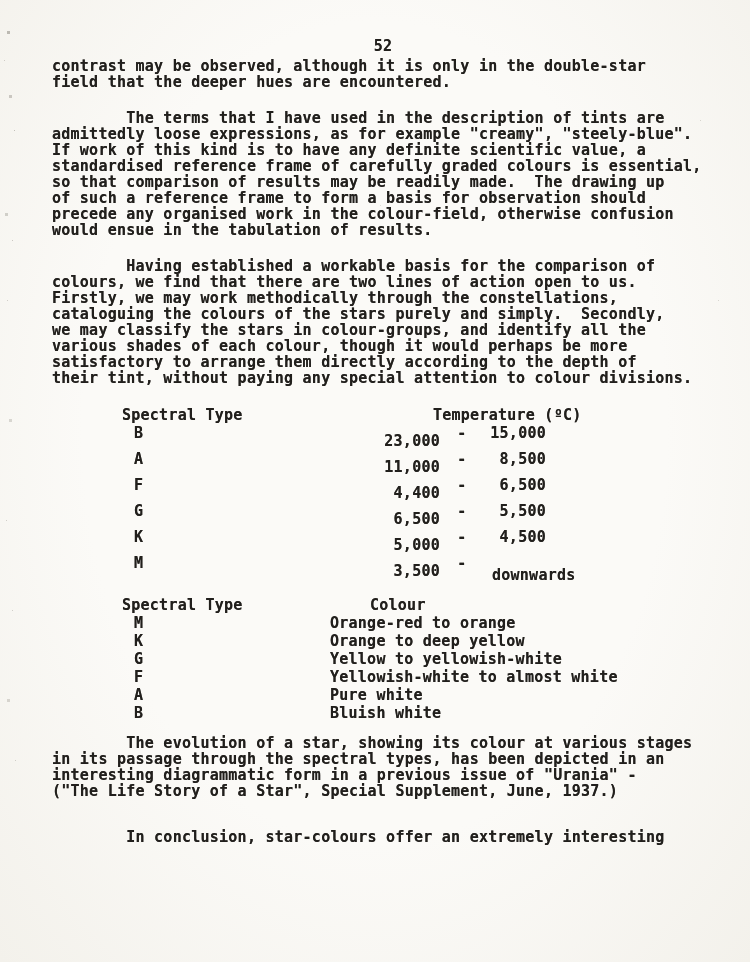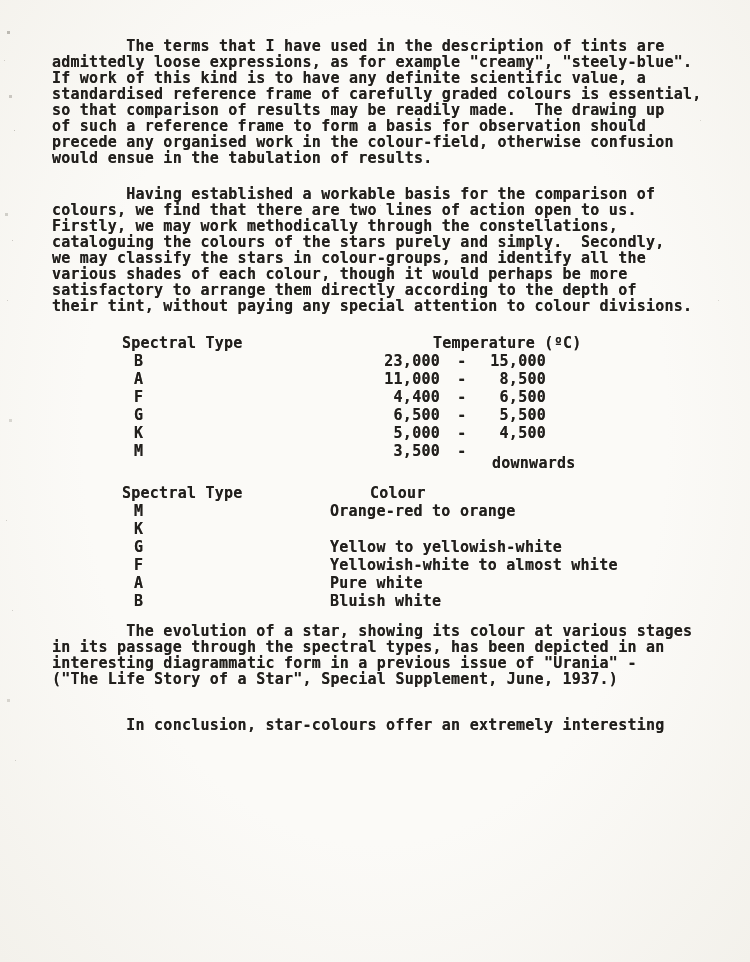--- a/index.html
+++ b/index.html
@@ -38,21 +38,21 @@
   .para.tight { margin-bottom: 13px; }
   .para.pre-conclusion { margin-bottom: 30px; }
   .para.last { margin-bottom: 12px; }
   .ttable { margin: 0 0 12px 0; }
   .ttable.colour { margin-bottom: 13px; }
   .t-head, .t-row { display: flex; line-height: 18px; white-space: pre; }
   .th-type { width: 270px; padding-left: 70px; box-sizing: border-box; }
   .th-temp { margin-left: 111px; }
   .th-colour { margin-left: 48px; text-align: center; }
   .c-type { width: 270px; padding-left: 82px; box-sizing: border-box; }
-  .c-high { width: 118px; text-align: right; }
+  .c-high { width: 118px; text-align: right; margin-top: 8px; }
   .c-sep  { width: 44px; text-align: center; }
   .c-low  { width: 62px; text-align: right; }
   .c-low.left-align { width: auto; text-align: left; padding-left: 8px; margin-top: 12px; }
   .c-colour { padding-left: 8px; }
   .speckles {
     position: absolute; left: 0; top: 0; width: 1px; height: 1px;
     background: transparent;
     box-shadow:
       8px 32px 0 1px rgba(120,115,105,0.45),
       4px 60px 0 0 rgba(120,115,105,0.3),
@@ -70,21 +70,24 @@
       718px 300px 0 0 rgba(120,115,105,0.25),
       380px 205px 0 0 rgba(120,115,105,0.2);
   }
 </style>
 </head>
 <body>
 
 <div class="page">
   <div class="speckles"></div>
 
+  <div class="page-number">52</div>
 
+  <p class="para">contrast may be observed, although it is only in the double-star
+field that the deeper hues are encountered.</p>
   <p class="para">        The terms that I have used in the description of tints are
 admittedly loose expressions, as for example "creamy", "steely-blue".
 If work of this kind is to have any definite scientific value, a
 standardised reference frame of carefully graded colours is essential,
 so that comparison of results may be readily made.  The drawing up
 of such a reference frame to form a basis for observation should
 precede any organised work in the colour-field, otherwise confusion
 would ensue in the tabulation of results.</p>
   <p class="para">        Having established a workable basis for the comparison of
 colours, we find that there are two lines of action open to us.
@@ -142,20 +145,21 @@
     <div class="t-head">
       <span class="th-type">Spectral Type</span>
       <span class="th-colour">Colour</span>
     </div>
     <div class="t-row">
       <span class="c-type">M</span>
       <span class="c-colour">Orange-red to orange</span>
     </div>
     <div class="t-row">
       <span class="c-type">K</span>
+      <span class="c-colour">Orange to deep yellow</span>
     </div>
     <div class="t-row">
       <span class="c-type">G</span>
       <span class="c-colour">Yellow to yellowish-white</span>
     </div>
     <div class="t-row">
       <span class="c-type">F</span>
       <span class="c-colour">Yellowish-white to almost white</span>
     </div>
     <div class="t-row">

